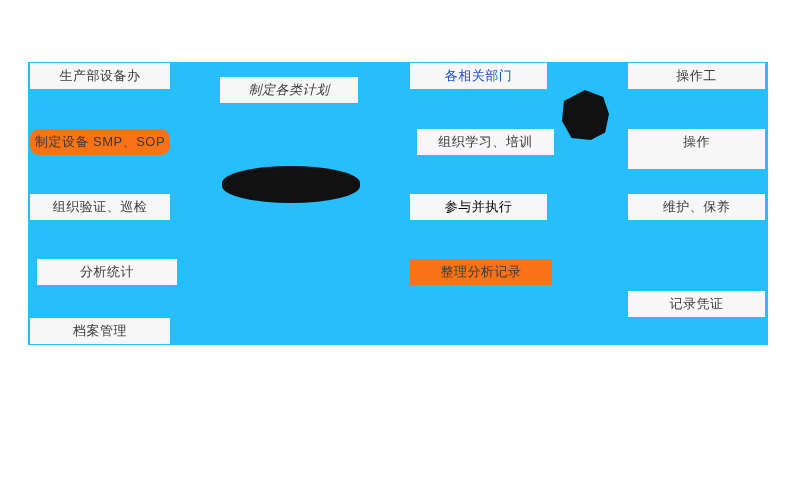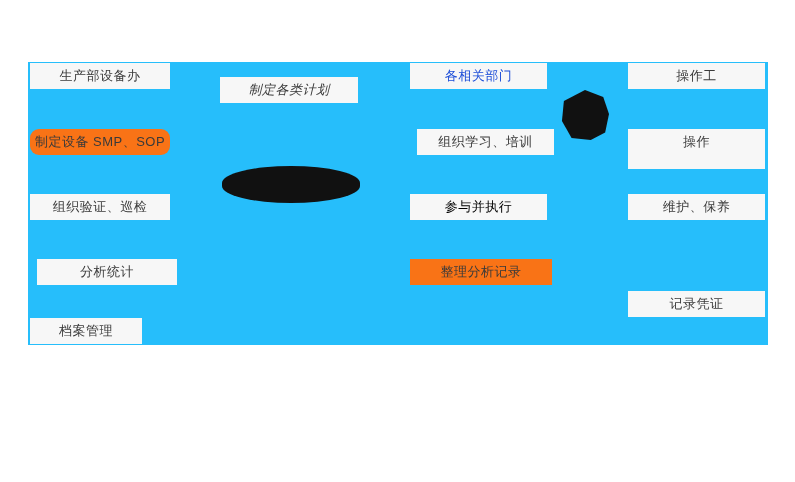--- a/index.html
+++ b/index.html
@@ -68,21 +68,21 @@
 </head>
 <body>
 
 <div id="canvas" style="background: rgb(255, 255, 255);">
   <div id="blue-panel" style="background: rgb(38, 190, 251);"></div>
   <div id="nodes-layer">
       <div class="node-box" style="left: 30px; top: 63px; width: 140px; height: 26px; line-height: 26px; background: rgb(247, 247, 247); color: rgb(58, 58, 58);">生产部设备办</div>
       <div class="node-box" style="left: 30px; top: 129px; width: 140px; height: 26px; line-height: 26px; background: #f97316; color: rgb(58, 58, 58); border-radius: 9px;">制定设备 SMP、SOP</div>
       <div class="node-box" style="left: 30px; top: 194px; width: 140px; height: 26px; line-height: 26px; background: rgb(247, 247, 247); color: rgb(58, 58, 58);">组织验证、巡检</div>
       <div class="node-box" style="left: 37px; top: 259px; width: 140px; height: 26px; line-height: 26px; background: rgb(247, 247, 247); color: rgb(58, 58, 58);">分析统计</div>
-      <div class="node-box" style="left: 30px; top: 318px; width: 112px; height: 26px; line-height: 26px; background: rgb(247, 247, 247); color: rgb(58, 58, 58);">档案管理</div>
+      <div class="node-box" style="left: 30px; top: 318px; width: 140px; height: 26px; line-height: 26px; background: rgb(247, 247, 247); color: rgb(58, 58, 58);">档案管理</div>
       <div class="node-box" style="left: 220px; top: 77px; width: 138px; height: 26px; line-height: 26px; background: rgb(247, 247, 247); color: rgb(58, 58, 58); font-style: italic;">制定各类计划</div>
       <div class="node-box" style="left: 410px; top: 63px; width: 137px; height: 26px; line-height: 26px; background: rgb(247, 247, 247); color: #1d4ed8;">各相关部门</div>
       <div class="node-box" style="left: 410px; top: 129px; width: 137px; height: 26px; line-height: 26px; background: rgb(247, 247, 247); color: rgb(58, 58, 58); margin-left: 7px;">组织学习、培训</div>
       <div class="node-box" style="left: 410px; top: 194px; width: 137px; height: 26px; line-height: 26px; background: rgb(247, 247, 247); color: #000000;">参与并执行</div>
       <div class="node-box" style="left: 410px; top: 259px; width: 142px; height: 26px; line-height: 26px; background: #f97316; color: rgb(58, 58, 58);">整理分析记录</div>
       <div class="node-box" style="left: 628px; top: 63px; width: 137px; height: 26px; line-height: 26px; background: rgb(247, 247, 247); color: rgb(58, 58, 58); text-align: center;">操作工</div>
       <div class="node-box" style="left: 628px; top: 129px; width: 137px; height: 40px; line-height: 26px; background: rgb(247, 247, 247); color: rgb(58, 58, 58);">操作</div>
       <div class="node-box" style="left: 628px; top: 194px; width: 137px; height: 26px; line-height: 26px; background: rgb(247, 247, 247); color: rgb(58, 58, 58);">维护、保养</div>
       <div class="node-box" style="left: 628px; top: 259px; width: 137px; height: 26px; line-height: 26px; background: rgb(247, 247, 247); color: rgb(58, 58, 58); margin-top: 32px;">记录凭证</div>
     </div>

